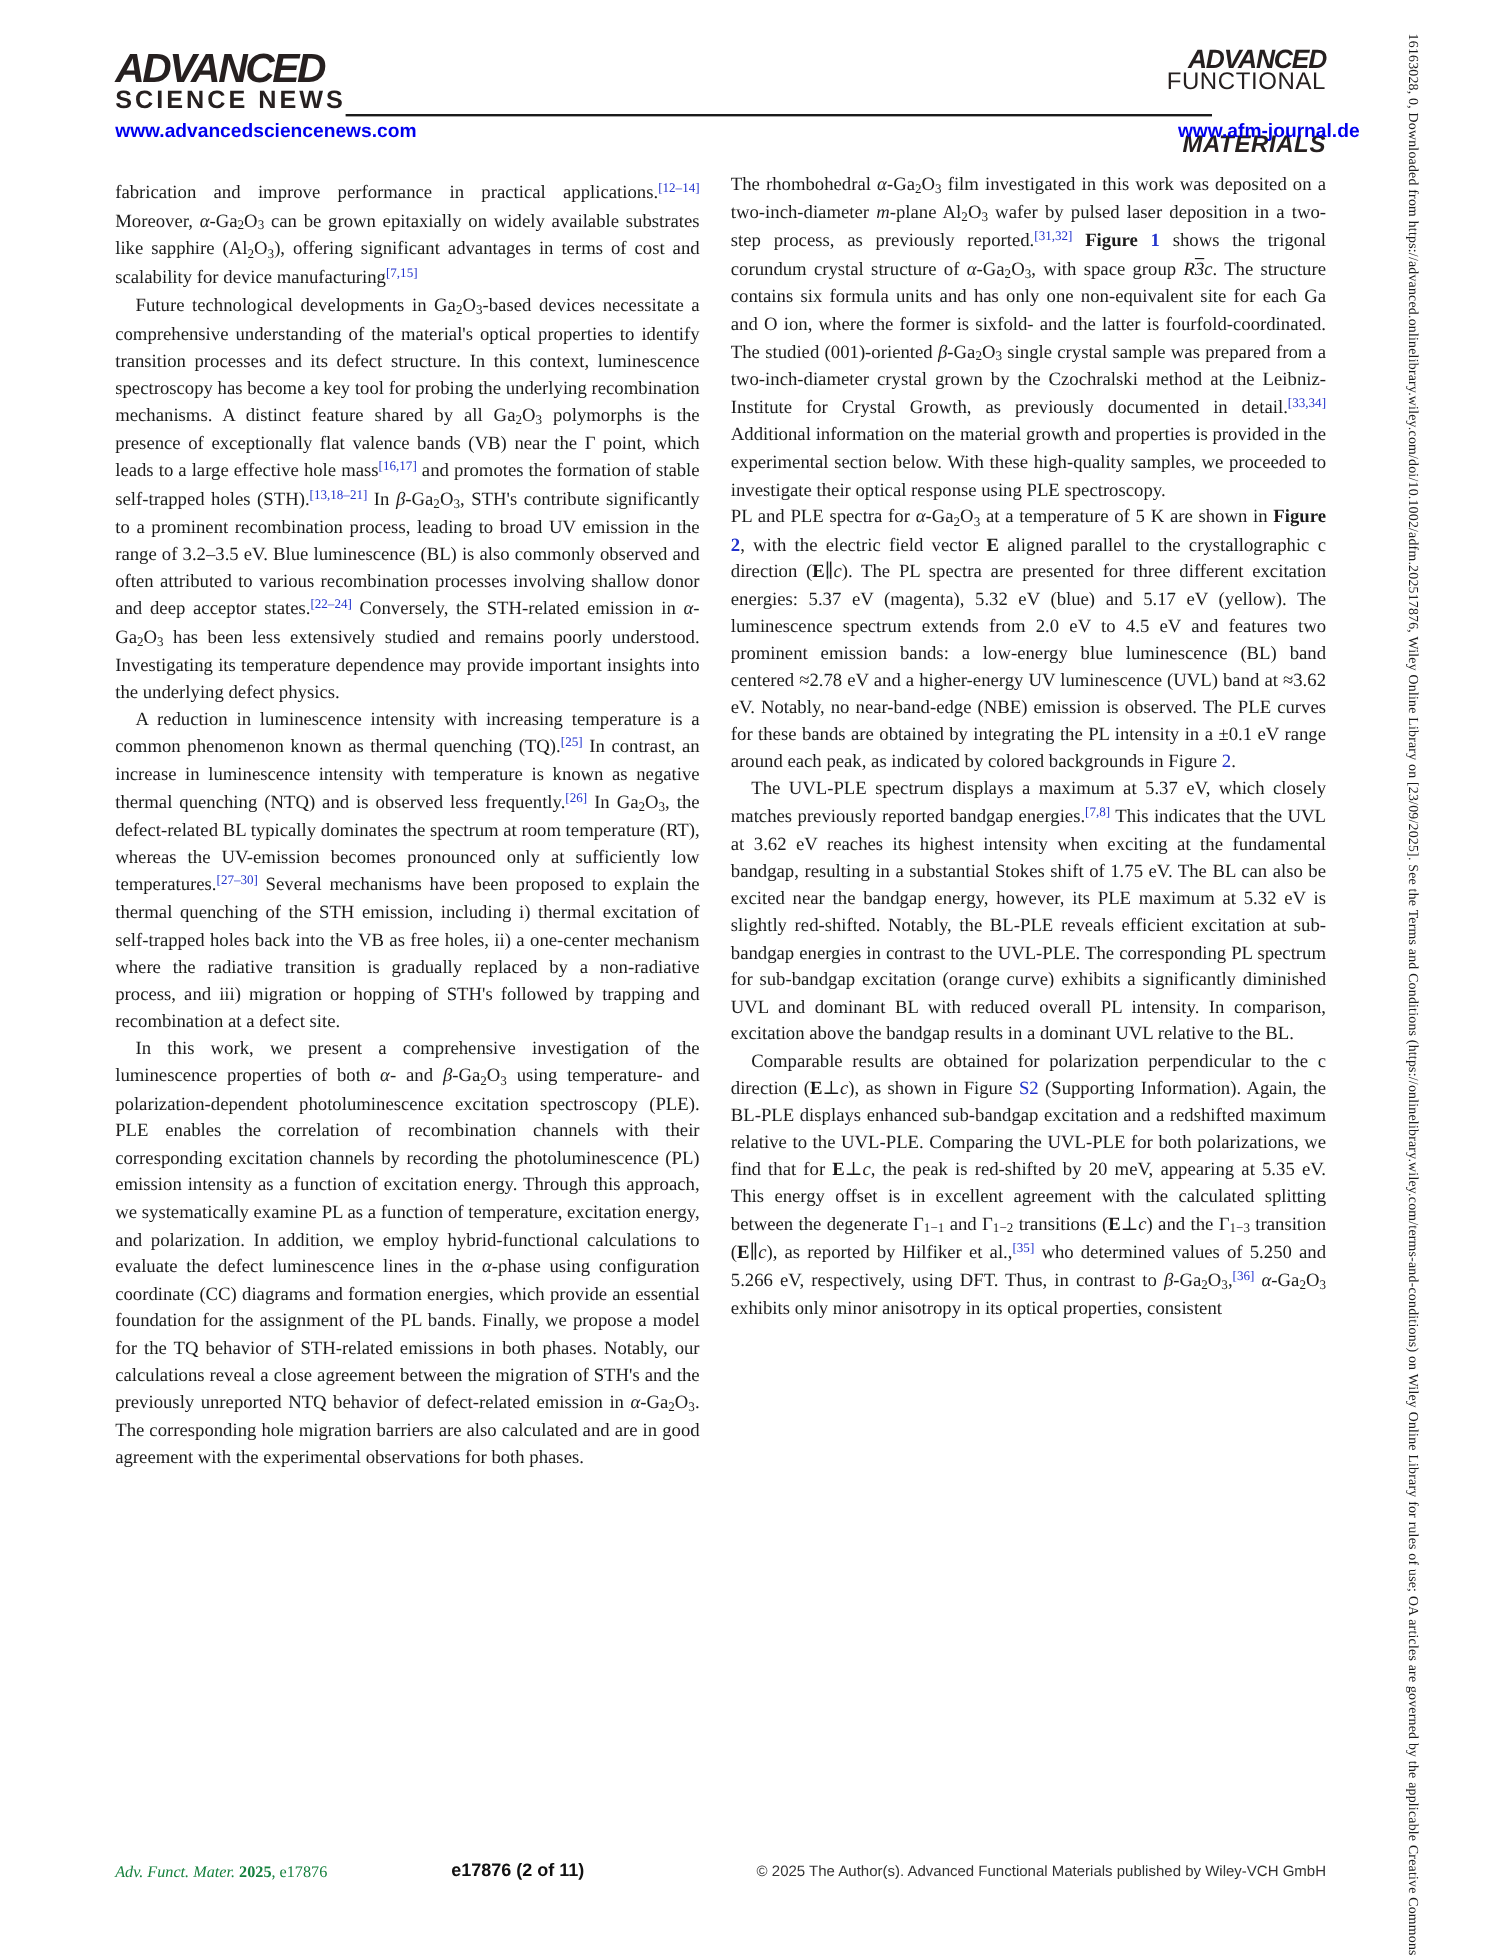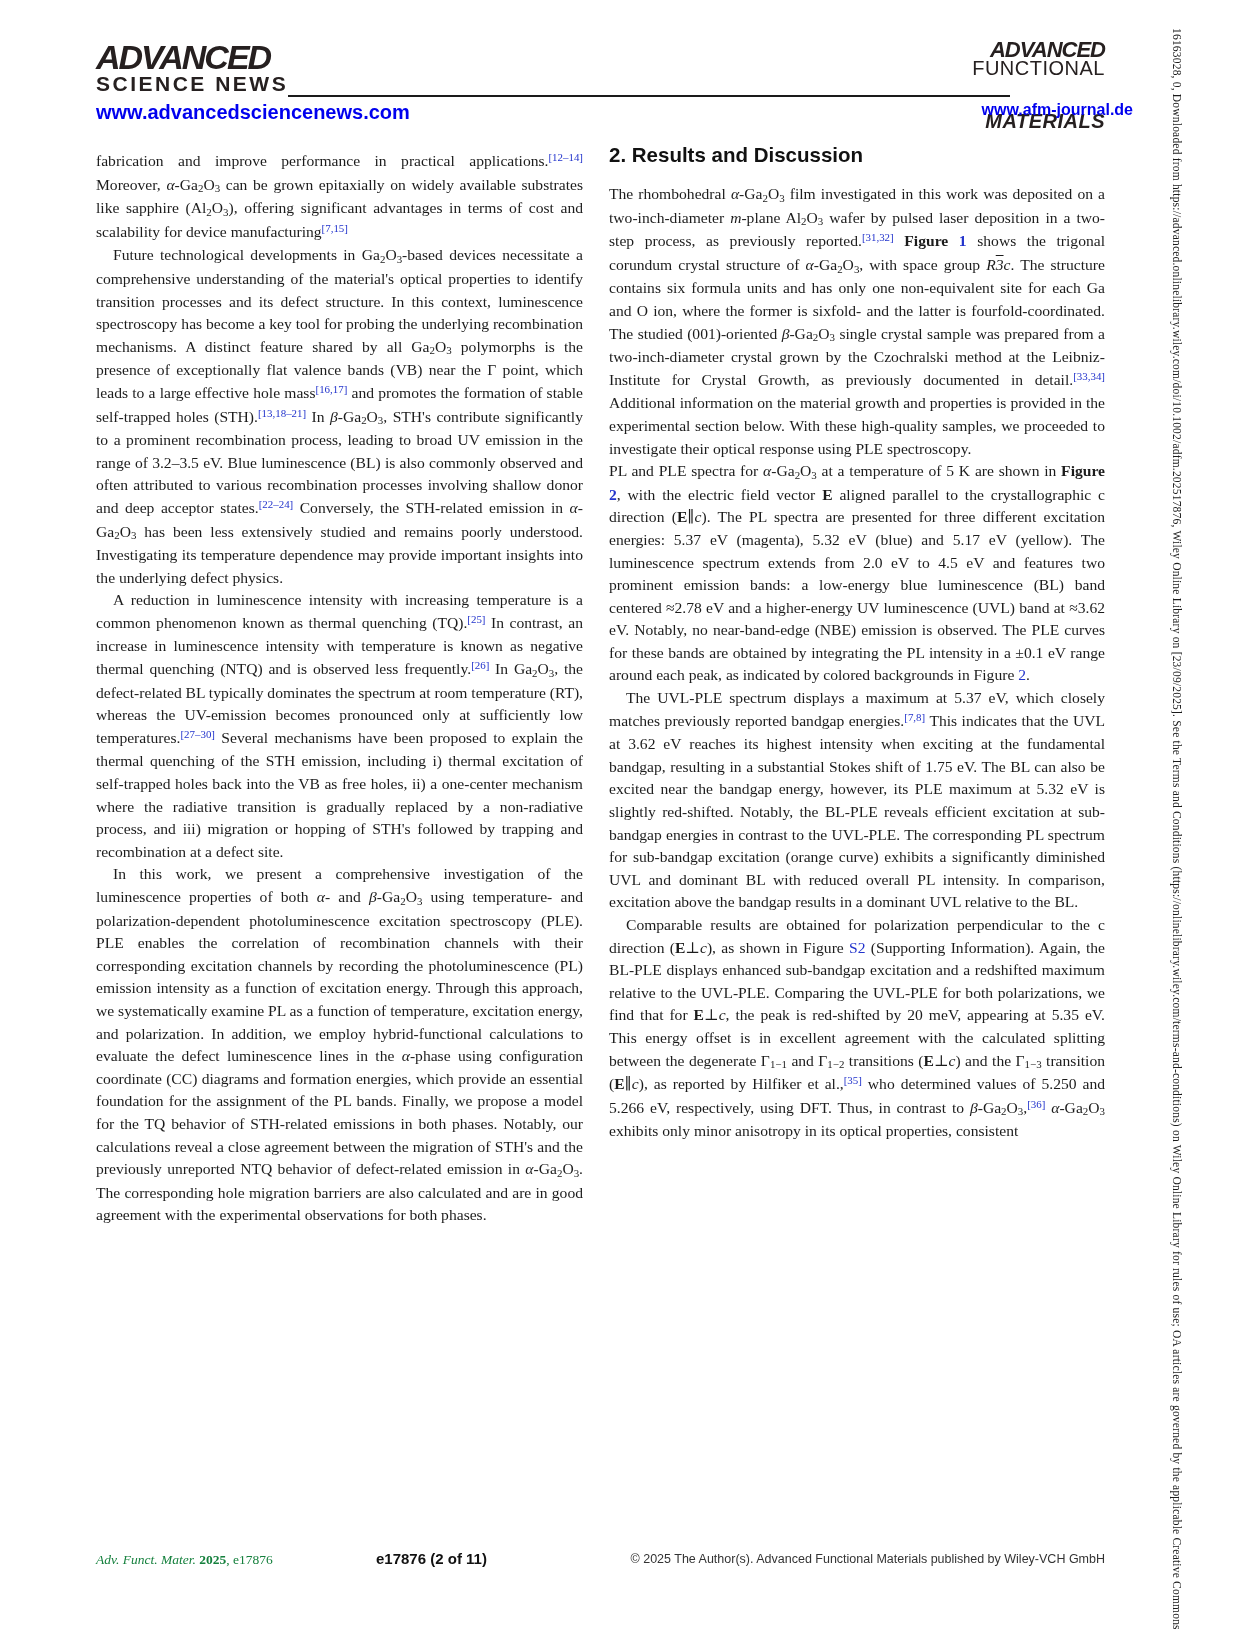--- a/index.html
+++ b/index.html
@@ -19,21 +19,21 @@
     font-weight:bold;font-style:italic;
     font-size:34px;line-height:30px;letter-spacing:-2px;color:#262020;
   }
   .logo-sciencenews{
     font-family:"Liberation Sans","DejaVu Sans",sans-serif;
     font-weight:bold;font-size:21px;line-height:24px;letter-spacing:2.5px;color:#262020;
   }
   .header-url-left{
     position:absolute;left:96px;top:101px;
     font-family:"Liberation Sans","DejaVu Sans",sans-serif;
-    font-weight:bold;font-size:20px;color:#0000ee;
+    font-weight:bold;font-size:16px;color:#0000ee;
   }
   .header-rule{position:absolute;left:288px;top:95px;width:722px;height:2px;background:#1a1a1a;}
   .header-right{position:absolute;right:136px;top:40px;text-align:right;
     font-family:"Liberation Sans","DejaVu Sans",sans-serif;color:#262020;}
   .afm-line1{font-weight:bold;font-style:italic;font-size:22px;line-height:19px;letter-spacing:-1px;}
   .afm-line2{font-weight:normal;font-size:20px;line-height:19px;letter-spacing:0.5px;text-align:center;}
   .afm-line3{font-weight:bold;font-style:italic;font-size:20px;line-height:19px;letter-spacing:0.5px;margin-top:34px;}
   .header-url-right{
     position:absolute;right:108px;top:101px;
     font-family:"Liberation Sans","DejaVu Sans",sans-serif;
@@ -108,21 +108,20 @@
   <div class="header-url-right">www.afm-journal.de</div>
 
   <div class="col-left">
       <p class="para">fabrication and improve performance in practical applications.<span class="tk-r">[12–14]</span> Moreover, <span class="tk-i">α</span>-Ga<span class="tk-sb">2</span>O<span class="tk-sb">3</span> can be grown epitaxially on widely available substrates like sapphire (Al<span class="tk-sb">2</span>O<span class="tk-sb">3</span>), offering significant advantages in terms of cost and scalability for device manufacturing<span class="tk-r">[7,15]</span></p>
       <p class="para">Future technological developments in Ga<span class="tk-sb">2</span>O<span class="tk-sb">3</span>-based devices necessitate a comprehensive understanding of the material's optical properties to identify transition processes and its defect structure. In this context, luminescence spectroscopy has become a key tool for probing the underlying recombination mechanisms. A distinct feature shared by all Ga<span class="tk-sb">2</span>O<span class="tk-sb">3</span> polymorphs is the presence of exceptionally flat valence bands (VB) near the Γ point, which leads to a large effective hole mass<span class="tk-r">[16,17]</span> and promotes the formation of stable self-trapped holes (STH).<span class="tk-r">[13,18–21]</span> In <span class="tk-i">β</span>-Ga<span class="tk-sb">2</span>O<span class="tk-sb">3</span>, STH's contribute significantly to a prominent recombination process, leading to broad UV emission in the range of 3.2–3.5 eV. Blue luminescence (BL) is also commonly observed and often attributed to various recombination processes involving shallow donor and deep acceptor states.<span class="tk-r">[22–24]</span> Conversely, the STH-related emission in <span class="tk-i">α</span>-Ga<span class="tk-sb">2</span>O<span class="tk-sb">3</span> has been less extensively studied and remains poorly understood. Investigating its temperature dependence may provide important insights into the underlying defect physics.</p>
       <p class="para">A reduction in luminescence intensity with increasing temperature is a common phenomenon known as thermal quenching (TQ).<span class="tk-r">[25]</span> In contrast, an increase in luminescence intensity with temperature is known as negative thermal quenching (NTQ) and is observed less frequently.<span class="tk-r">[26]</span> In Ga<span class="tk-sb">2</span>O<span class="tk-sb">3</span>, the defect-related BL typically dominates the spectrum at room temperature (RT), whereas the UV-emission becomes pronounced only at sufficiently low temperatures.<span class="tk-r">[27–30]</span> Several mechanisms have been proposed to explain the thermal quenching of the STH emission, including i) thermal excitation of self-trapped holes back into the VB as free holes, ii) a one-center mechanism where the radiative transition is gradually replaced by a non-radiative process, and iii) migration or hopping of STH's followed by trapping and recombination at a defect site.</p>
       <p class="para">In this work, we present a comprehensive investigation of the luminescence properties of both <span class="tk-i">α</span>- and <span class="tk-i">β</span>-Ga<span class="tk-sb">2</span>O<span class="tk-sb">3</span> using temperature- and polarization-dependent photoluminescence excitation spectroscopy (PLE). PLE enables the correlation of recombination channels with their corresponding excitation channels by recording the photoluminescence (PL) emission intensity as a function of excitation energy. Through this approach, we systematically examine PL as a function of temperature, excitation energy, and polarization. In addition, we employ hybrid-functional calculations to evaluate the defect luminescence lines in the <span class="tk-i">α</span>-phase using configuration coordinate (CC) diagrams and formation energies, which provide an essential foundation for the assignment of the PL bands. Finally, we propose a model for the TQ behavior of STH-related emissions in both phases. Notably, our calculations reveal a close agreement between the migration of STH's and the previously unreported NTQ behavior of defect-related emission in <span class="tk-i">α</span>-Ga<span class="tk-sb">2</span>O<span class="tk-sb">3</span>. The corresponding hole migration barriers are also calculated and are in good agreement with the experimental observations for both phases.</p>
     </div>
 
   <div class="col-right">
-    <h2 class="section-heading">2. Results and Discussion</h2>
     <div>
         <p class="para">The rhombohedral <span class="tk-i">α</span>-Ga<span class="tk-sb">2</span>O<span class="tk-sb">3</span> film investigated in this work was deposited on a two-inch-diameter <span class="tk-i">m</span>-plane Al<span class="tk-sb">2</span>O<span class="tk-sb">3</span> wafer by pulsed laser deposition in a two-step process, as previously reported.<span class="tk-r">[31,32]</span> <span class="tk-b">Figure</span> <span class="tk-bb">1</span> shows the trigonal corundum crystal structure of <span class="tk-i">α</span>-Ga<span class="tk-sb">2</span>O<span class="tk-sb">3</span>, with space group <span class="tk-i">R</span><span class="tk-ol">3</span><span class="tk-i">c</span>. The structure contains six formula units and has only one non-equivalent site for each Ga and O ion, where the former is sixfold- and the latter is fourfold-coordinated. The studied (001)-oriented <span class="tk-i">β</span>-Ga<span class="tk-sb">2</span>O<span class="tk-sb">3</span> single crystal sample was prepared from a two-inch-diameter crystal grown by the Czochralski method at the Leibniz-Institute for Crystal Growth, as previously documented in detail.<span class="tk-r">[33,34]</span> Additional information on the material growth and properties is provided in the experimental section below. With these high-quality samples, we proceeded to investigate their optical response using PLE spectroscopy.</p>
       </div>
     <div>
         <p class="para">PL and PLE spectra for <span class="tk-i">α</span>-Ga<span class="tk-sb">2</span>O<span class="tk-sb">3</span> at a temperature of 5 K are shown in <span class="tk-b">Figure</span> <span class="tk-bb">2</span>, with the electric field vector <span class="tk-b">E</span> aligned parallel to the crystallographic c direction (<span class="tk-b">E</span>∥<span class="tk-i">c</span>). The PL spectra are presented for three different excitation energies: 5.37 eV (magenta), 5.32 eV (blue) and 5.17 eV (yellow). The luminescence spectrum extends from 2.0 eV to 4.5 eV and features two prominent emission bands: a low-energy blue luminescence (BL) band centered ≈2.78 eV and a higher-energy UV luminescence (UVL) band at ≈3.62 eV. Notably, no near-band-edge (NBE) emission is observed. The PLE curves for these bands are obtained by integrating the PL intensity in a ±0.1 eV range around each peak, as indicated by colored backgrounds in Figure <span class="tk-bl">2</span>.</p>
         <p class="para">The UVL-PLE spectrum displays a maximum at 5.37 eV, which closely matches previously reported bandgap energies.<span class="tk-r">[7,8]</span> This indicates that the UVL at 3.62 eV reaches its highest intensity when exciting at the fundamental bandgap, resulting in a substantial Stokes shift of 1.75 eV. The BL can also be excited near the bandgap energy, however, its PLE maximum at 5.32 eV is slightly red-shifted. Notably, the BL-PLE reveals efficient excitation at sub-bandgap energies in contrast to the UVL-PLE. The corresponding PL spectrum for sub-bandgap excitation (orange curve) exhibits a significantly diminished UVL and dominant BL with reduced overall PL intensity. In comparison, excitation above the bandgap results in a dominant UVL relative to the BL.</p>
         <p class="para">Comparable results are obtained for polarization perpendicular to the c direction (<span class="tk-b">E</span>⊥<span class="tk-i">c</span>), as shown in Figure <span class="tk-bl">S2</span> (Supporting Information). Again, the BL-PLE displays enhanced sub-bandgap excitation and a redshifted maximum relative to the UVL-PLE. Comparing the UVL-PLE for both polarizations, we find that for <span class="tk-b">E</span>⊥<span class="tk-i">c</span>, the peak is red-shifted by 20 meV, appearing at 5.35 eV. This energy offset is in excellent agreement with the calculated splitting between the degenerate Γ<span class="tk-sb">1−1</span> and Γ<span class="tk-sb">1−2</span> transitions (<span class="tk-b">E</span>⊥<span class="tk-i">c</span>) and the Γ<span class="tk-sb">1−3</span> transition (<span class="tk-b">E</span>∥<span class="tk-i">c</span>), as reported by Hilfiker et al.,<span class="tk-r">[35]</span> who determined values of 5.250 and 5.266 eV, respectively, using DFT. Thus, in contrast to <span class="tk-i">β</span>-Ga<span class="tk-sb">2</span>O<span class="tk-sb">3</span>,<span class="tk-r">[36]</span> <span class="tk-i">α</span>-Ga<span class="tk-sb">2</span>O<span class="tk-sb">3</span> exhibits only minor anisotropy in its optical properties, consistent</p>
       </div>
   </div>
 

